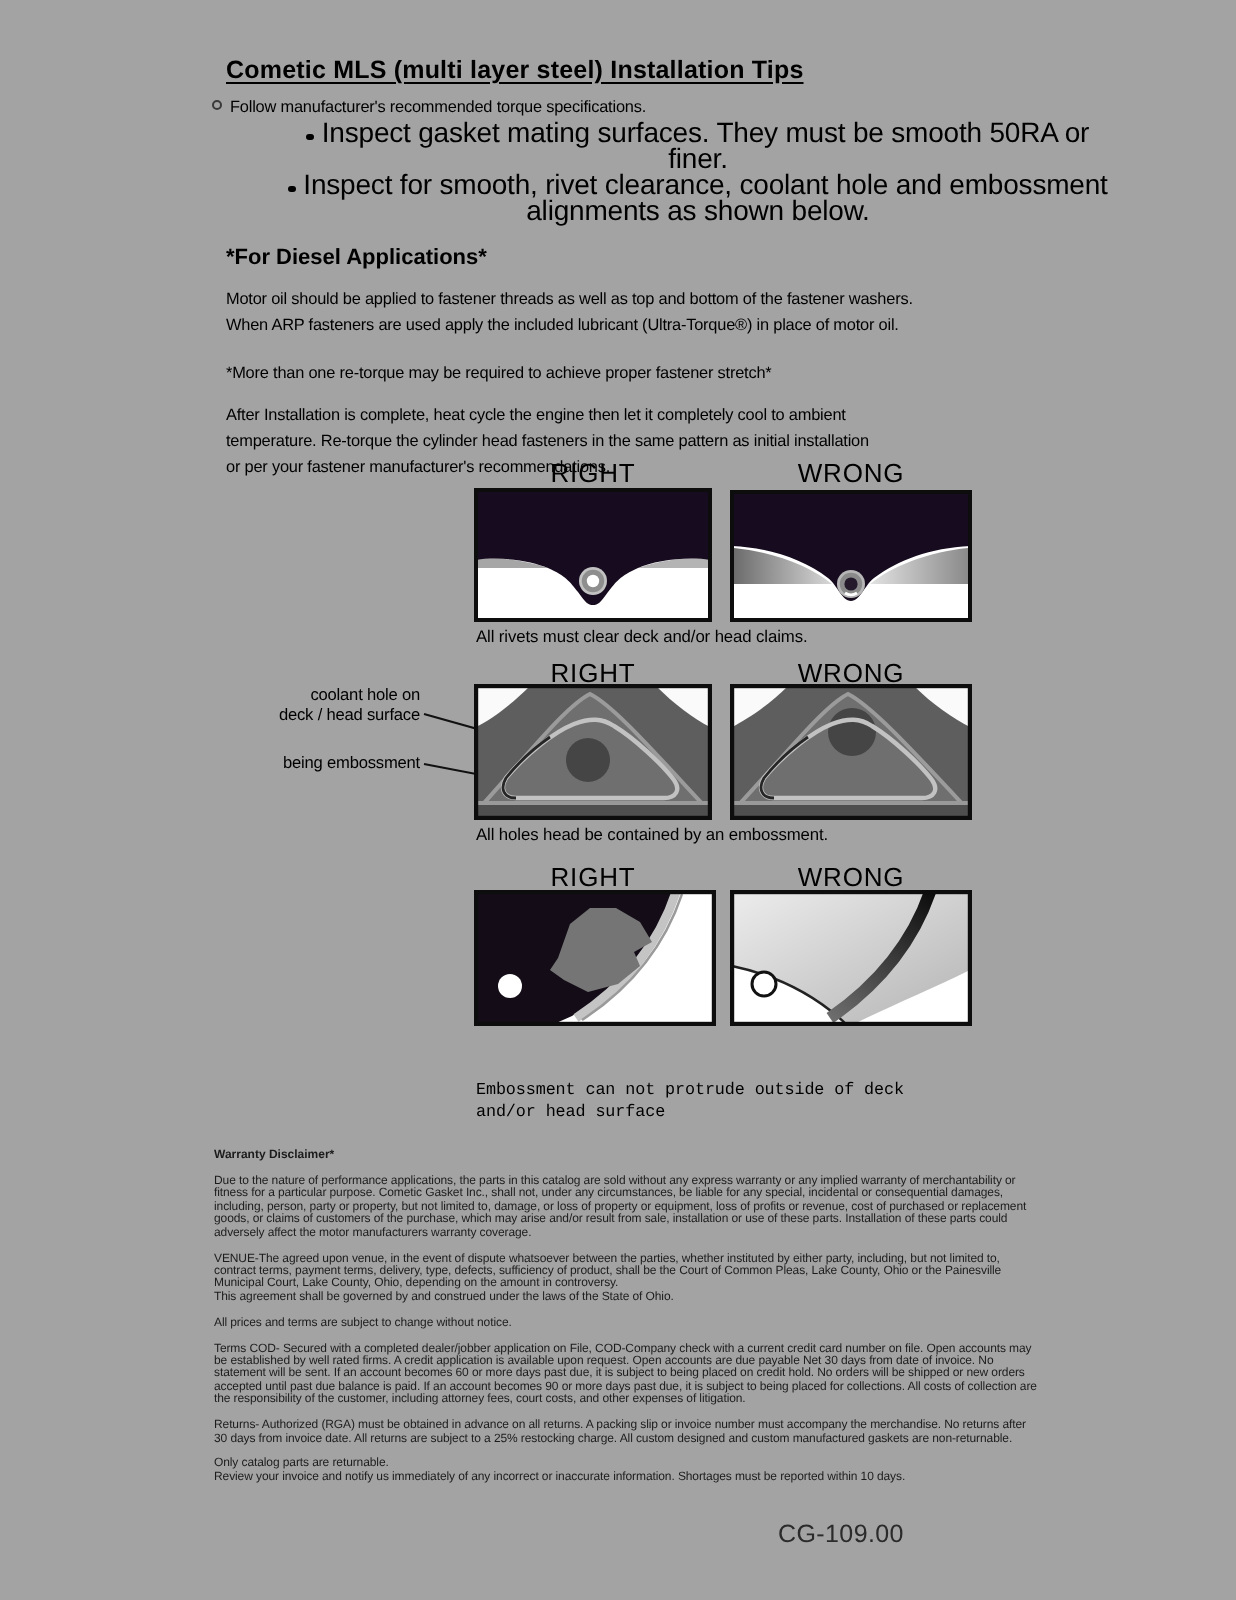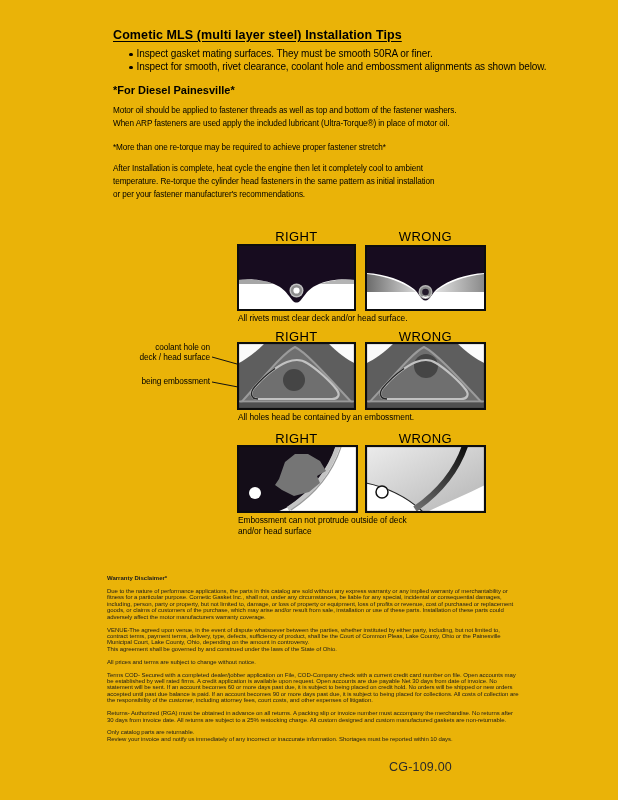--- a/index.html
+++ b/index.html
@@ -1,31 +1,31 @@
 <!DOCTYPE html>
 <html><head>
 <meta charset="utf-8">
 <style>
   html,body{margin:0;padding:0;background:#ffffff;}
   .page{
-    position:relative;width:618px;height:800px;background:#eab308;overflow:hidden;
+    position:relative;width:618px;height:800px;background:#a3a3a3;overflow:hidden;
     font-family:"Liberation Sans","DejaVu Sans",sans-serif;color:#111;
   }
   
   .flow{position:absolute;left:106px;top:24px;width:450px;}
   .title{
     font-size:12.5px;font-weight:bold;margin:4px 0 5px 7px;letter-spacing:0.1px;
     text-decoration:underline;text-underline-offset:2px;color:#000;
   }
   .tip{font-size:8.2px;letter-spacing:-0.1px;line-height:13px;color:#000;}
   .tip::before{
     content:"";display:inline-block;width:3px;height:3px;border:1px solid #3a3a3a;
     border-radius:50%;margin-right:4px;vertical-align:1.5px;
   }
-  .subtip{font-size:10px;letter-spacing:-0.1px;line-height:13px;margin-left:23px;color:#000;}
+  .subtip{font-size:14px;letter-spacing:-0.1px;line-height:13px;margin-left:36px;color:#000;text-align:center;}
   .subtip::before{
     content:"";display:inline-block;width:3.5px;height:3.5px;background:#000;
     border-radius:50%;margin-right:4px;vertical-align:1px;
   }
   .diesel-heading{font-size:11px;font-weight:bold;margin:11px 0 0 7px;color:#000;}
   .body-para{
     font-size:8.2px;letter-spacing:-0.1px;line-height:13px;margin:8px 0 0 7px;
     white-space:pre-line;color:#000;max-width:430px;
   }
   .note-para{margin-top:11px;}
@@ -53,23 +53,24 @@
   }
   .footer-num{position:absolute;left:389px;top:760px;font-size:12.5px;color:#2b2b2b;letter-spacing:0.2px;}
 </style>
 </head>
 <body>
 
 <div class="page">
 
   <div class="flow">
     <div class="title">Cometic MLS (multi layer steel) Installation Tips</div>
+    <div class="tip">Follow manufacturer's recommended torque specifications.</div>
     <div class="subtip">Inspect gasket mating surfaces.  They must be smooth 50RA or finer.</div>
     <div class="subtip">Inspect for smooth, rivet clearance, coolant hole and embossment alignments as shown below.</div>
-    <div class="diesel-heading">*For Diesel Painesville*</div>
+    <div class="diesel-heading">*For Diesel Applications*</div>
     <div class="body-para">Motor oil should be applied to fastener threads as well as top and bottom of the fastener washers.
 When ARP fasteners are used apply the included lubricant (Ultra-Torque®) in place of motor oil.</div>
     <div class="body-para note-para">*More than one re-torque may be required to achieve proper fastener stretch*</div>
     <div class="body-para">After Installation is complete, heat cycle the engine then let it completely cool to ambient
 temperature. Re-torque the cylinder head fasteners in the same pattern as initial installation
 or per your fastener manufacturer's recommendations.</div>
   </div>
 
   <div class="figs">
 
@@ -106,21 +107,21 @@
         <path d="M119,29 C99,31 81,38 70,47 L119,47 Z" fill="url(#w1r)"></path>
         <path d="M1,1 H120 V28 C100,29 84,35 72,44 C67,48 65,55.5 60.5,55.5 C56,55.5 54,48 49,44 C37,35 21,29 1,28 Z" fill="#170c1f"></path>
         <circle cx="60.5" cy="47" r="7" fill="#b6b6b6"></circle>
         <circle cx="60.5" cy="47" r="5.6" fill="#8a8a8a"></circle>
         <circle cx="60.5" cy="47" r="3.3" fill="#241a2c"></circle>
         <path d="M57.5,51.5 a5.6,5.6 0 0 0 6,0" stroke="#ffffff" stroke-width="1.4" fill="none"></path>
         <rect x="1" y="1" width="119" height="64" fill="none" stroke="#0d0d0d" stroke-width="2"></rect>
       </svg>
     </div>
 
-    <div class="fig-caption" style="left:238px;top:313px;">All rivets must clear deck and/or head surface.</div>
+    <div class="fig-caption" style="left:238px;top:313px;">All rivets must clear deck and/or head claims.</div>
 
     <div class="fig-label" style="left:236px;top:329px;">RIGHT</div>
     <div class="fig-label" style="left:365px;top:329px;">WRONG</div>
 
     <div class="side-label" style="left:90px;top:343px;">coolant hole on
 deck / head surface</div>
     <div class="side-label" style="left:90px;top:377px;">being embossment</div>
     <svg class="leader" style="left:110px;top:350px;" width="200" height="50" viewBox="0 0 200 50">
       <line x1="102" y1="7" x2="184" y2="30" stroke="#111" stroke-width="1"></line>
       <line x1="102" y1="32" x2="154" y2="42" stroke="#111" stroke-width="1"></line>
@@ -187,21 +188,21 @@
         </defs>
         <rect x="1" y="1" width="119" height="66" fill="#ffffff"></rect>
         <path d="M1,1 H120 V40 C100,50 80,58 62,67 L58,67 C40,50 20,42 1,38 Z" fill="url(#w3band)"></path>
         <path d="M1,38 C20,42 40,50 58,67" stroke="#222222" stroke-width="1.2" fill="none"></path>
         <path d="M100,1 C92,24 76,46 50,64" stroke="url(#w3stripe)" stroke-width="6" fill="none"></path>
         <circle cx="17" cy="47" r="6" fill="#ffffff" stroke="#111111" stroke-width="1.5"></circle>
         <rect x="1" y="1" width="119" height="66" fill="none" stroke="#0d0d0d" stroke-width="2.2"></rect>
       </svg>
     </div>
 
-    <div class="fig-caption" style="left:238px;top:515px;width:260px;">Embossment can not protrude outside of deck
+    <div class="fig-caption" style="left:238px;top:540px;width:260px;font-family:Liberation Mono, monospace;">Embossment can not protrude outside of deck
 and/or head surface</div>
   </div>
 
   <div class="legal">
     <div class="legal-heading">Warranty Disclaimer*</div>
     <p>Due to the nature of performance applications, the parts in this catalog are sold without any express warranty or any implied warranty of merchantability or fitness for a particular purpose.  Cometic Gasket Inc., shall not, under any circumstances, be liable for any special, incidental or consequential damages, including, person, party or property, but not limited to, damage, or loss of property or equipment, loss of profits or revenue, cost of purchased or replacement goods, or claims of customers of the purchase, which may arise and/or result from sale, installation or use of these parts.  Installation of these parts could adversely affect the motor manufacturers warranty coverage.</p>
     <p>VENUE-The agreed upon venue, in the event of dispute whatsoever between the parties, whether instituted by either party, including, but not limited to, contract terms, payment terms, delivery, type, defects, sufficiency of product, shall be the Court of Common Pleas, Lake County, Ohio or the Painesville Municipal Court, Lake County, Ohio, depending on the amount in controversy.
 This agreement shall be governed by and construed under the laws of the State of Ohio.</p>
     <p>All prices and terms are subject to change without notice.</p>
     <p>Terms COD- Secured with a completed dealer/jobber application on File, COD-Company check with a current credit card number on file.  Open accounts may be established by well rated firms.  A credit application is available upon request.  Open accounts are due payable Net 30 days from date of invoice.  No statement will be sent.  If an account becomes 60 or more days past due, it is subject to being placed on credit hold.  No orders will be shipped or new orders accepted until past due balance is paid.  If an account becomes 90 or more days past due, it is subject to being placed for collections.  All costs of collection are the responsibility of the customer, including attorney fees, court costs, and other expenses of litigation.</p>

